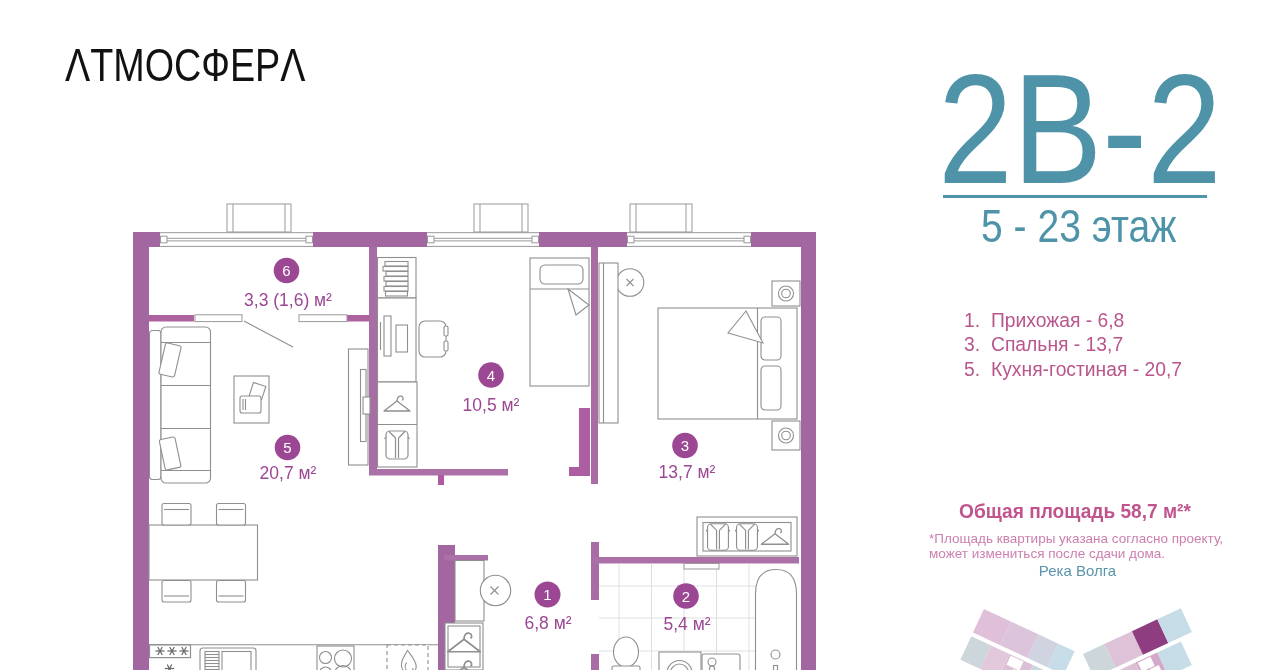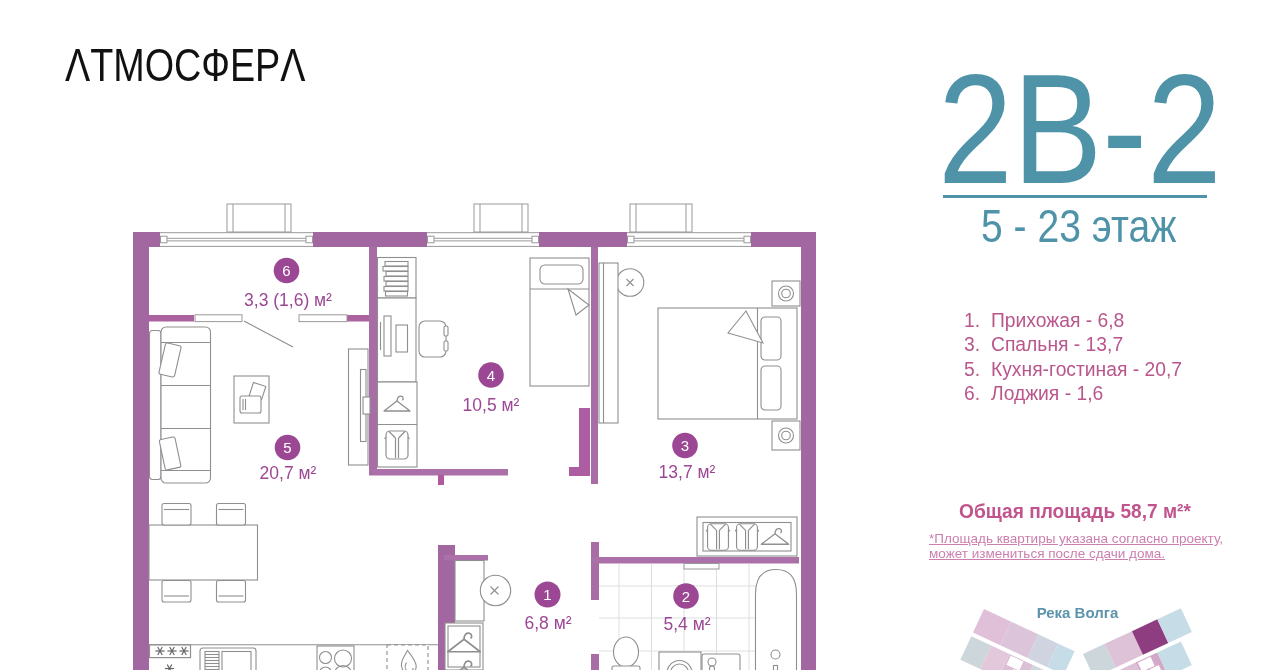--- a/index.html
+++ b/index.html
@@ -386,28 +386,27 @@
 <div class="abs" style="left:938px;top:52px;font-size:155px;line-height:1;color:#4f93a9;transform:scaleX(0.866);transform-origin:left top;">2В-2</div>
 
 <div class="abs" style="left:943px;top:195px;width:264px;height:3px;background:#4f93a9;"></div>
 
 <div class="abs" style="left:981px;top:203px;font-size:46px;line-height:1;color:#4f93a9;transform:scaleX(0.85);transform-origin:left top;">5 - 23 этаж</div>
 
 <div class="abs" style="left:964px;top:277px;font-size:19.3px;line-height:24.4px;color:#b9568c;margin-top:32px;">
   <div><span style="display:inline-block;width:27px;">1.</span>Прихожая - 6,8</div>
   <div><span style="display:inline-block;width:27px;">3.</span>Спальня - 13,7</div>
   <div><span style="display:inline-block;width:27px;">5.</span>Кухня-гостиная - 20,7</div>
-  <div><span style="display:inline-block;width:27px;">6.</span>Лоджия - 1,6</div>
 </div>
 
 <div class="abs" style="left:870px;top:499px;width:410px;text-align:center;font-size:21px;font-weight:bold;color:#c1538d;transform:scaleX(0.91);">Общая площадь 58,7 м²*</div>
 
-<div class="abs" style="left:929px;top:531px;font-size:13.5px;line-height:15px;color:#cc7fae;text-decoration:underline;">*Площадь квартиры указана согласно проекту,<br>может измениться после сдачи дома.</div>
-
-<div class="abs" style="left:990px;top:604px;width:175px;text-align:center;font-size:15px;color:#5b94ac;font-weight:bold;">Река Волга</div>
+<div class="abs" style="left:929px;top:531px;font-size:13.5px;line-height:15px;color:#cc7fae;">*Площадь квартиры указана согласно проекту,<br>может измениться после сдачи дома.</div>
+
+<div class="abs" style="left:990px;top:562px;width:175px;text-align:center;font-size:15px;color:#5b94ac;">Река Волга</div>
 
 <svg class="abs" style="left:940px;top:600px" width="290" height="70" viewBox="0 0 290 70">
 <g id="site">
 
 <g transform="translate(44,9) rotate(25)">
 <rect x="0" y="0" width="30" height="26" fill="#dfc0d8"></rect>
 <rect x="30" y="0" width="30" height="26" fill="#dcc4da"></rect>
 <rect x="60" y="0" width="22" height="26" fill="#cfd4e0"></rect>
 <rect x="82" y="0" width="18" height="26" fill="#c6dce6"></rect>
 <rect x="0" y="30" width="22" height="26" fill="#ccd6db"></rect>

